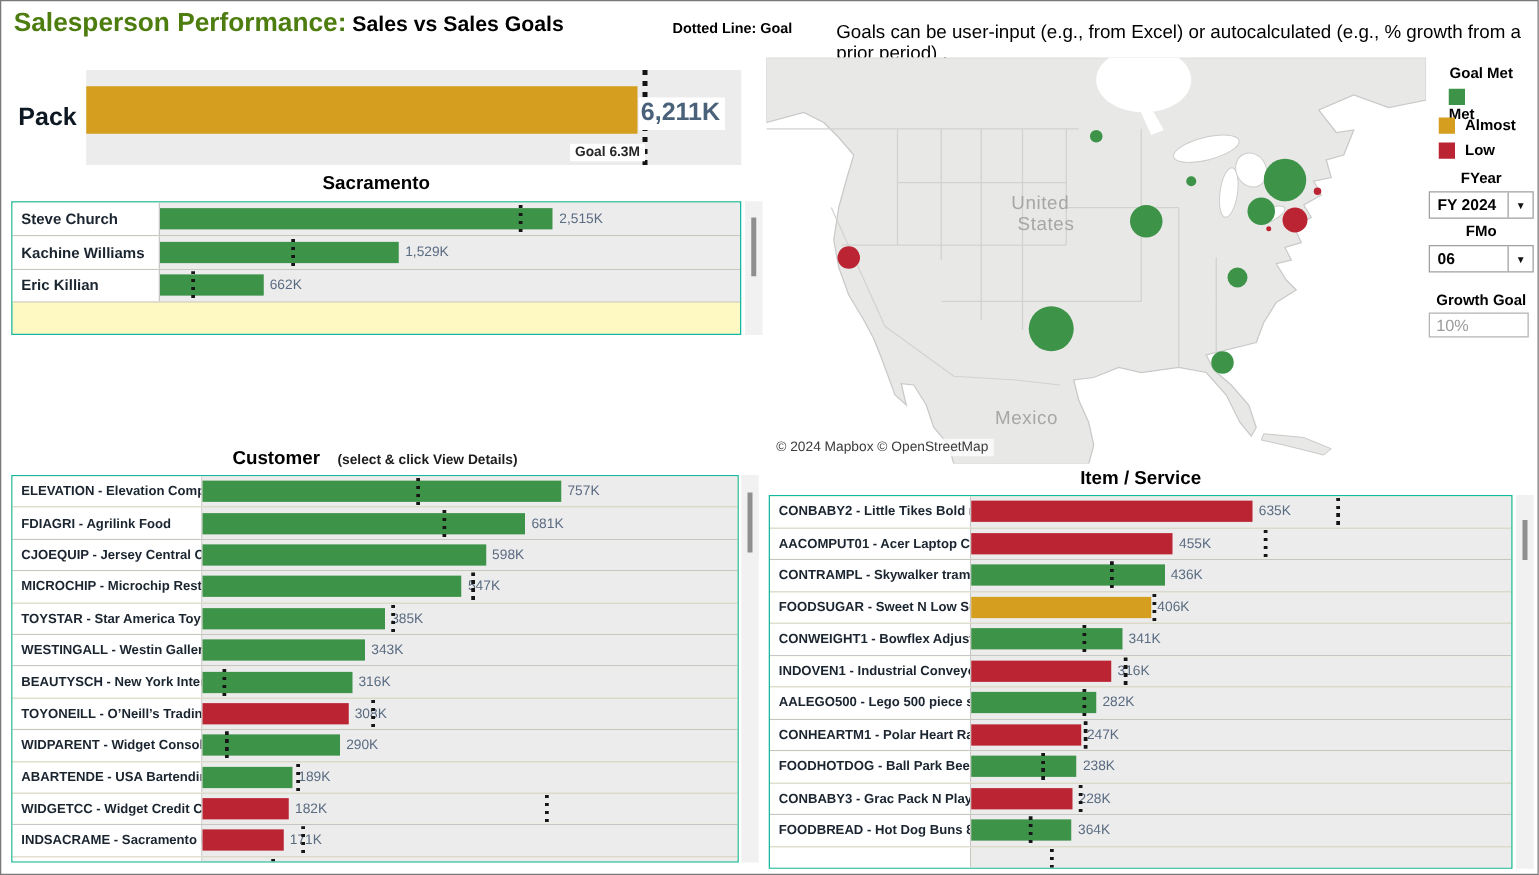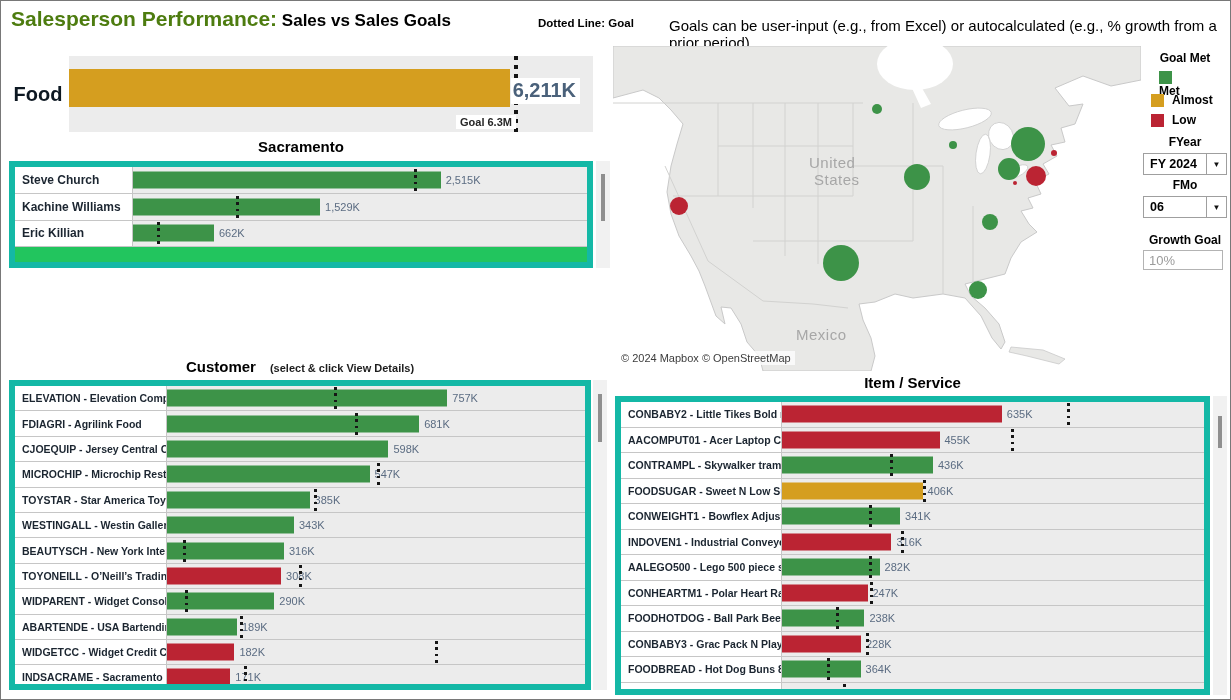--- a/index.html
+++ b/index.html
@@ -18,21 +18,21 @@
   .kpi-label{position:absolute;left:8px;top:55px;width:58px;height:76px;display:flex;align-items:center;justify-content:center;font-size:20px;font-weight:bold;color:#0d1822;}
   .kpi-plot{position:absolute;left:68px;top:55px;width:524px;height:76px;background:#ececec;}
   .kpi-bar{position:absolute;left:0;top:13px;height:38px;}
   .kpi-goal-line{position:absolute;top:0;width:4px;height:100%;
     background-image:repeating-linear-gradient(to bottom,#141414 0 4px,transparent 4px 9px);}
   .kpi-value{position:absolute;top:22px;font-size:20px;font-weight:bold;color:#4a617a;background:#fff;padding:1px 4px 2px 2px;}
   .kpi-goal-chip{position:absolute;bottom:3px;font-size:11px;font-weight:bold;color:#262626;background:#fff;padding:1px 4px;}
   
   .chart-title{position:absolute;font-size:15px;font-weight:bold;color:#000;text-align:center;white-space:nowrap;}
   .chart-subtitle{font-size:11px;font-weight:bold;color:#1d1d1d;margin-left:14px;}
-  .chart-table{position:absolute;border:6px solid #14b8a6;box-sizing:border-box;overflow:hidden;background:#22c55e;}
+  .chart-table{position:absolute;border:1px solid #14b8a6;box-sizing:border-box;overflow:hidden;background:#fef9c3;}
   .crow{display:flex;border-bottom:1px solid #c6c6c6;box-sizing:border-box;}
   .clabel{background:#fff;border-right:1px solid #c6c6c6;display:flex;align-items:center;
     padding-left:7px;box-sizing:border-box;font-weight:bold;color:#1b2530;white-space:nowrap;overflow:hidden;flex:none;}
   .cplot{flex:1;position:relative;background:#ececec;overflow:visible;}
   .cbar{position:absolute;left:0;top:50%;transform:translateY(-50%);height:17px;}
   .cval{position:absolute;top:50%;transform:translateY(-50%);font-size:11px;color:#5b6c82;white-space:nowrap;}
   .cgoal{position:absolute;top:50%;transform:translateY(-50%);width:3px;height:22px;
     background-image:repeating-linear-gradient(to bottom,#161616 0 2.6px,transparent 2.6px 6.4px);}
   #salesperson-table .crow{height:26.75px;}
   #salesperson-table .clabel{width:118px;font-size:12px;}
@@ -60,21 +60,21 @@
 </style>
 </head>
 <body>
 
 <div class="title-wrap">
   <span class="title-main">Salesperson Performance:</span><span class="title-sub"> Sales vs Sales Goals</span>
 </div>
 <div class="dotted-note">Dotted Line: Goal</div>
 <div class="goals-note">Goals can be user-input (e.g., from Excel) or autocalculated (e.g., % growth from a prior period) .</div>
 
-<div class="kpi-label">Food</div>
+<div class="kpi-label">Pack</div>
 <div class="kpi-plot">
   <div class="kpi-bar" id="kpi-bar" style="width: 84.0915%; background: rgb(213, 158, 31);"></div>
   <div class="kpi-goal-line" id="kpi-goal-line" style="left: calc(85.2965% - 2px);"></div>
   <div class="kpi-value" id="kpi-value" style="left: calc(84.0915% + 1px);">6,211K</div>
   <div class="kpi-goal-chip" id="kpi-goal-chip" style="right: 14.7035%;">Goal 6.3M</div>
 </div>
 
 <div class="chart-title" style="left:8px;top:137px;width:584px;">Sacramento</div>
 <div class="chart-table" id="salesperson-table" style="left:8px;top:160px;width:584px;height:107px;">
     <div class="crow">

